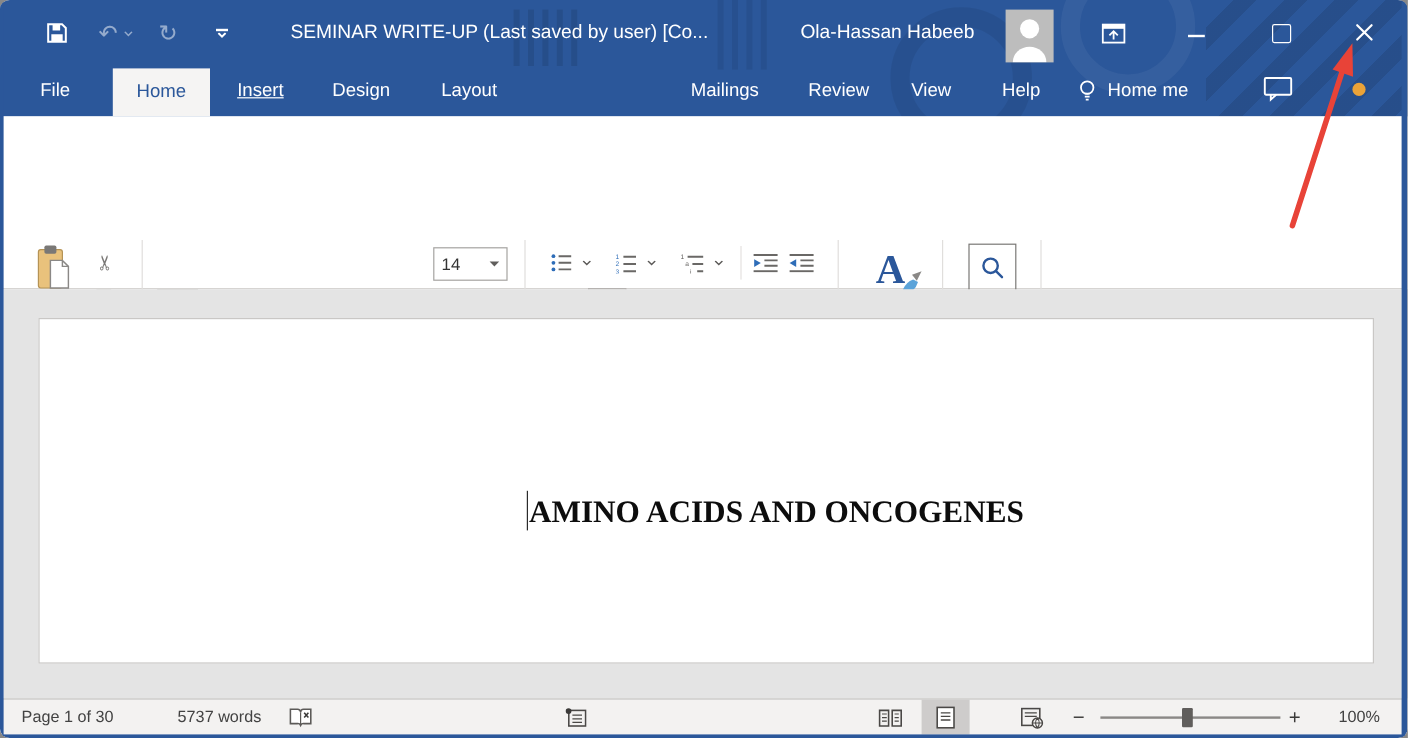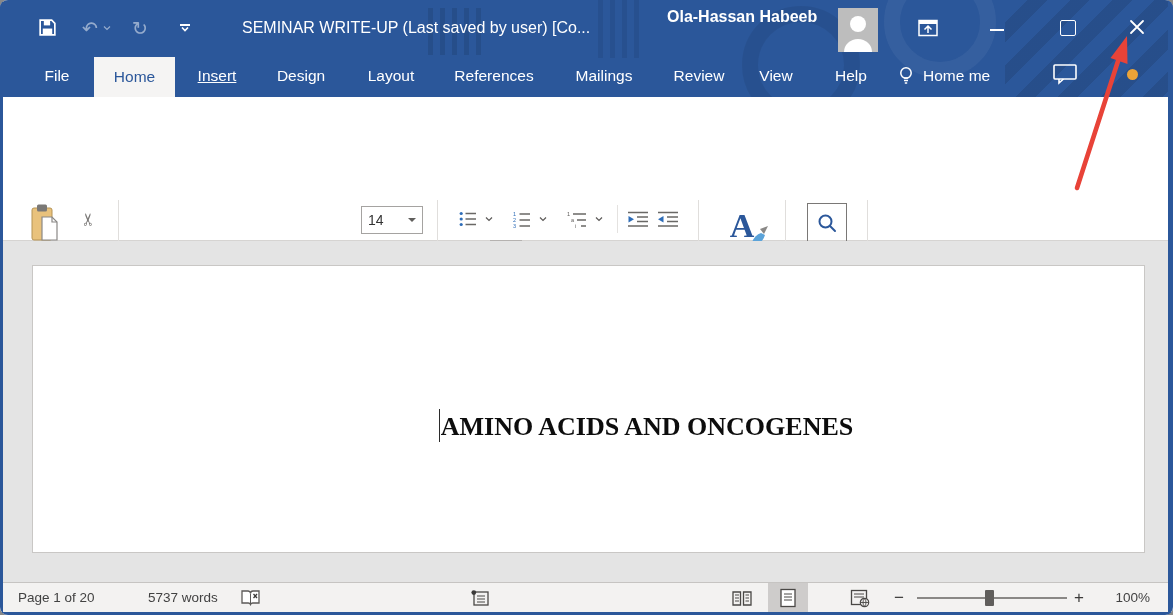--- a/index.html
+++ b/index.html
@@ -99,21 +99,21 @@
         <span>↻</span>
       </div>
     <div class="abs qat-btn" style="left:176px;top:19px;width:18px;height:18px;flex-direction:column;gap:1px;">
       <div style="width:10px;border-top:2px solid #fff;"></div>
       <svg class="chev" width="8" height="5" viewBox="0 0 8 5">
           <path d="M1 .5 4 3.5 7 .5" style="stroke:#fff;stroke-width:1.6;"></path>
         </svg>
     </div>
 
     <div class="abs tbar-text" style="left:242px;top:19px;">SEMINAR WRITE-UP (Last saved by user) [Co...</div>
-    <div class="abs tbar-text" style="left:667px;top:8px;font-weight:bold;">Ola-Hassan Habeeb</div>
+    <div class="abs tbar-text" style="left:667px;top:19px;">Ola-Hassan Habeeb</div>
 
     <div class="abs" style="left:838px;top:8px;width:40px;height:44px;background:#bdbdbd;overflow:hidden;">
       <svg width="40" height="44" viewBox="0 0 40 44">
         <circle cx="20" cy="16" r="8" fill="#fff"></circle>
         <path d="M6 44 a14 13 0 0 1 28 0 z" fill="#fff"></path>
       </svg>
     </div>
 
     <div class="abs winbtn" style="left:913px;top:13px;">
       <svg width="22" height="20" viewBox="0 0 22 20">
@@ -128,25 +128,24 @@
     <div class="abs winbtn" style="left:1053px;top:13px;">
       <div style="width:14px;height:14px;border:1.8px solid #fff;border-radius:2px;"></div>
     </div>
     <div class="abs winbtn" style="left:1122px;top:12px;">
       <svg width="18" height="18" viewBox="0 0 18 18">
         <path d="M3 3 L15 15 M15 3 L3 15" stroke="#fff" stroke-width="1.8" stroke-linecap="round"></path>
       </svg>
     </div>
 
     <div class="tab-active" style="left:94px;width:81px;">Home</div>
-    <div class="tab" style="left:57px;">File</div>
+    <div class="tab" style="left:46px;">File</div>
     <div class="tab" style="left:217px;text-decoration:underline;">Insert</div>
     <div class="tab" style="left:301px;">Design</div>
     <div class="tab" style="left:391px;">Layout</div>
-    <div class="tab" style="left:494px;">References</div>
     <div class="tab" style="left:604px;">Mailings</div>
     <div class="tab" style="left:699px;">Review</div>
     <div class="tab" style="left:776px;">View</div>
     <div class="tab" style="left:851px;">Help</div>
 
     <div class="abs" style="left:898px;top:55px;height:42px;display:flex;align-items:center;gap:9px;color:#fff;font-size:15.5px;">
       <svg width="16" height="22" viewBox="0 0 16 22">
         <circle cx="8" cy="8" r="5.2" fill="none" stroke="#fff" stroke-width="1.5"></circle>
         <path d="M6 13 h4 M6 15.5 h4 M6.8 18 h2.4" stroke="#fff" stroke-width="1.4"></path>
       </svg>
@@ -478,21 +477,21 @@
     </div>
   </div>
 
   <div id="docarea">
     <div id="page">
       <div class="doc-line" style="top:143px;"><span class="caret"></span><span>AMINO ACIDS AND ONCOGENES</span></div>
     </div>
   </div>
 
   <div id="statusbar">
-    <div class="sitem" style="left:18px;">Page 1 of 20</div>
+    <div class="sitem" style="left:18px;">Page 1 of 30</div>
     <div class="sitem" style="left:148px;">5737 words</div>
     <div class="sbtn" style="left:238px;top:5px;width:26px;height:20px;">
       <svg width="22" height="18" viewBox="0 0 22 18">
         <path d="M2 2 h6 a2.5 2.5 0 0 1 2.5 2.5 A2.5 2.5 0 0 1 13 2 h6 v12 h-6 a2.5 2.5 0 0 0 -2.5 1.5 A2.5 2.5 0 0 0 8 14 H2 z" fill="#fff" stroke="#5c5a58" stroke-width="1.3"></path>
         <path d="M10.5 4.5 V15" stroke="#5c5a58" stroke-width="1"></path>
         <path d="M13.5 5 l3.5 4 M17 5 l-3.5 4" stroke="#3b3a39" stroke-width="1.3"></path>
       </svg>
     </div>
     <div class="sbtn" style="left:468px;top:6px;width:24px;height:18px;">
       <svg width="18" height="16" viewBox="0 0 18 16">

